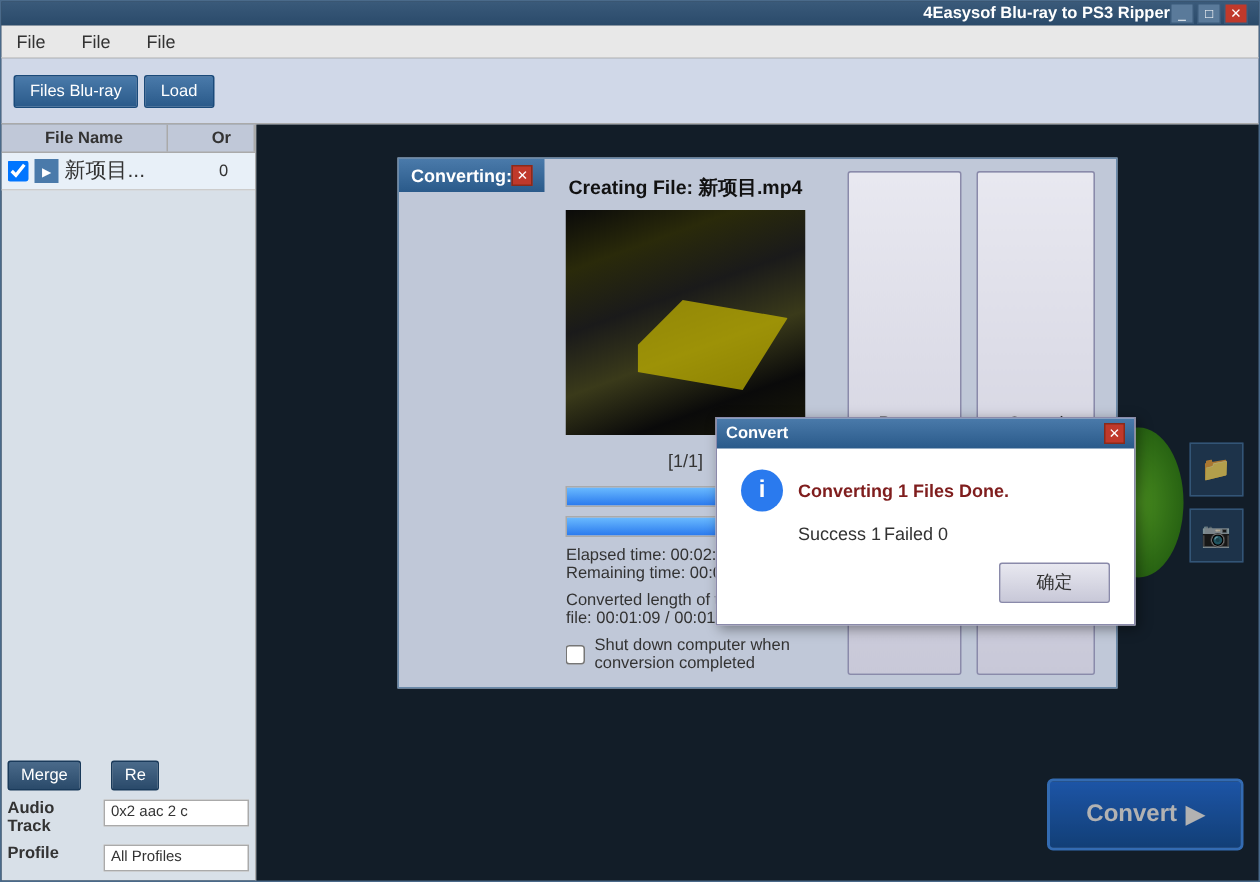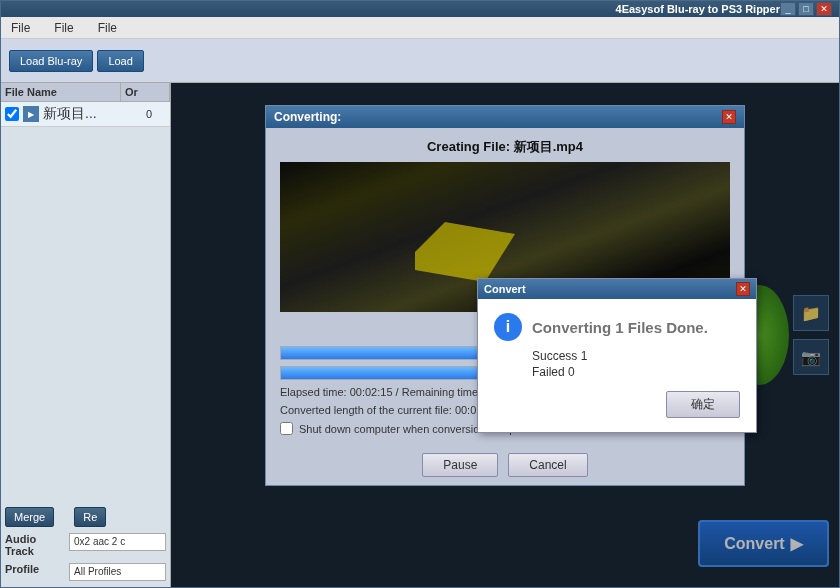--- a/index.html
+++ b/index.html
@@ -110,25 +110,26 @@
       border-right: 1px solid #aaa;
       flex-shrink: 0;
     }
 
     .file-list-header {
       display: flex;
       background: #c0c8d8;
       border-bottom: 1px solid #aaa;
     }
     .file-list-col {
-      padding: 3px 4px;
+      padding: 3px 15px;
       font-size: 11px;
       font-weight: bold;
       color: #333;
       border-right: 1px solid #aaa;
+      margin-left: 14px;
     }
     .file-list-col.name { width: 120px; }
     .file-list-col.orig { flex: 1; }
 
     .file-list-row {
       display: flex;
       align-items: center;
       padding: 3px 4px;
       background: #e8f0f8;
       border-bottom: 1px solid #ccc;
@@ -287,21 +288,21 @@
     .converting-dialog {
       position: absolute;
       top: 22px;
       left: 50%;
       transform: translateX(-50%);
       width: 480px;
       background: #c0c8d8;
       border: 1px solid #6a8aaa;
       z-index: 20;
       display: flex;
-      flex-direction: column;
+      flex-direction: row;
       justify-content: center;
     }
     .dialog-title-bar {
       background: linear-gradient(to bottom, #4a7aaa, #2a5a8a);
       height: 22px;
       display: flex;
       align-items: center;
       justify-content: space-between;
       padding: 0 8px;
     }
@@ -459,29 +460,30 @@
       border-radius: 50%;
       display: flex;
       align-items: center;
       justify-content: center;
       color: white;
       font-size: 16px;
       font-weight: bold;
       flex-shrink: 0;
     }
     .success-text {
-      font-size: 15px;
-      font-weight: bold;
-      color: #737373;
+      font-size: 12px;
+      font-weight: bold;
+      color: #7f1d1d;
     }
     .success-details {
       padding-left: 38px;
       display: flex;
-      flex-direction: column;
+      flex-direction: row;
       gap: 2px;
+      text-align: center;
     }
     .success-detail-item {
       font-size: 12px;
       color: #333;
     }
     .success-ok-row {
       display: flex;
       justify-content: flex-end;
       padding-top: 4px;
     }
@@ -522,21 +524,21 @@
     </div>
   </div>
 
   <div class="menu-bar">
     <span class="menu-item">File</span>
     <span class="menu-item">File</span>
     <span class="menu-item">File</span>
   </div>
 
   <div class="toolbar">
-    <button class="toolbar-btn">Load Blu-ray</button>
+    <button class="toolbar-btn">Files Blu-ray</button>
     <button class="toolbar-btn">Load</button>
   </div>
 
   <div class="main-content">
 
     <div class="left-panel">
 
       <div class="file-list-header">
         <div class="file-list-col name">File Name</div>
         <div class="file-list-col orig">Or</div>

